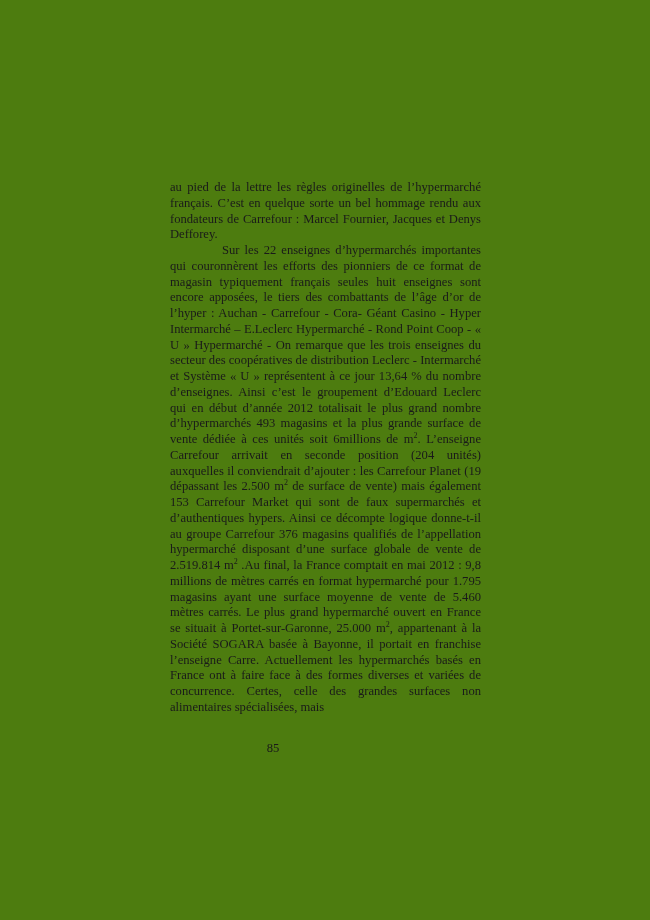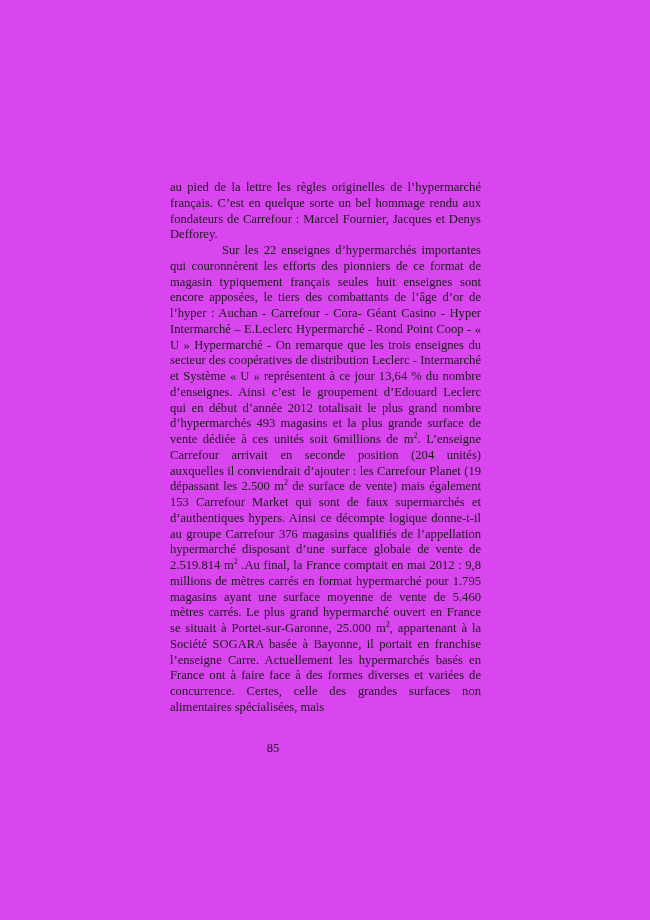--- a/index.html
+++ b/index.html
@@ -12,21 +12,21 @@
       height: 920px;
       position: relative;
       overflow: hidden;
       font-family: "Liberation Serif", "DejaVu Serif", serif;
       color: #1a1a1a;
     }
     .page {
       position: absolute;
       left: 0; top: 0;
       width: 650px; height: 920px;
-      background: #d946ef;
+      background: #4d7c0f;
     }
     .text-block {
       position: absolute;
       left: 170px;
       top: 180px;
       width: 311px;
       font-size: 12.6px;
       line-height: 15.75px;
       text-align: justify;
     }

